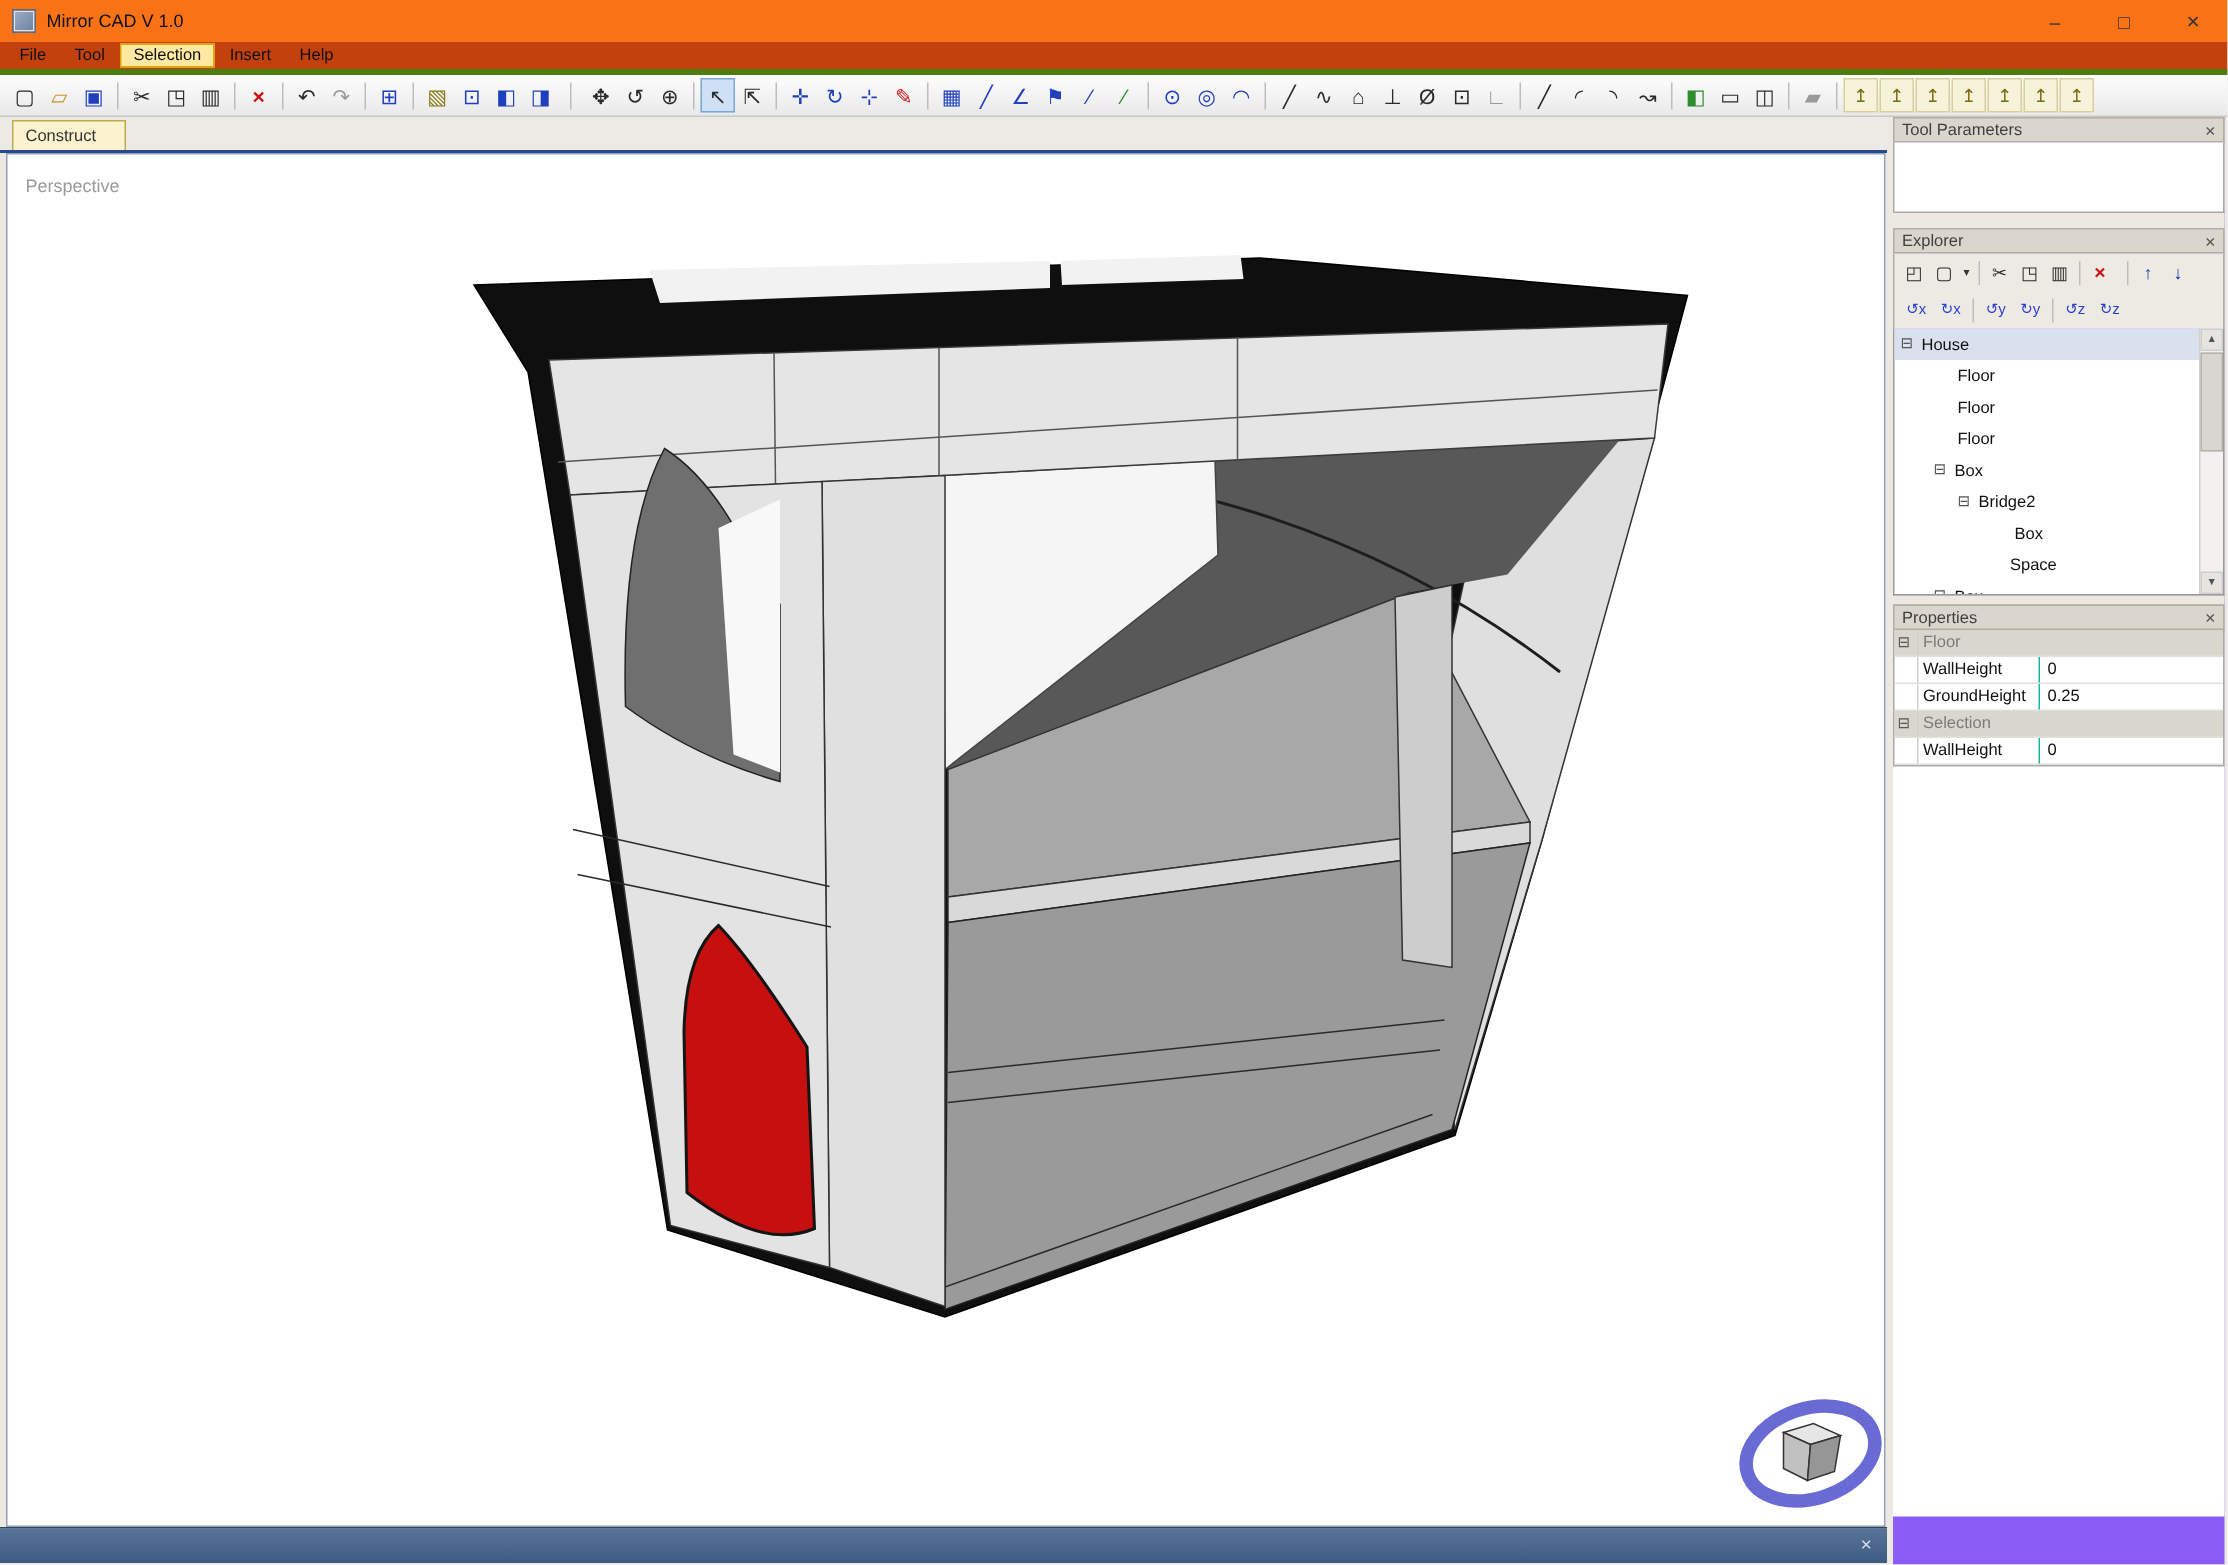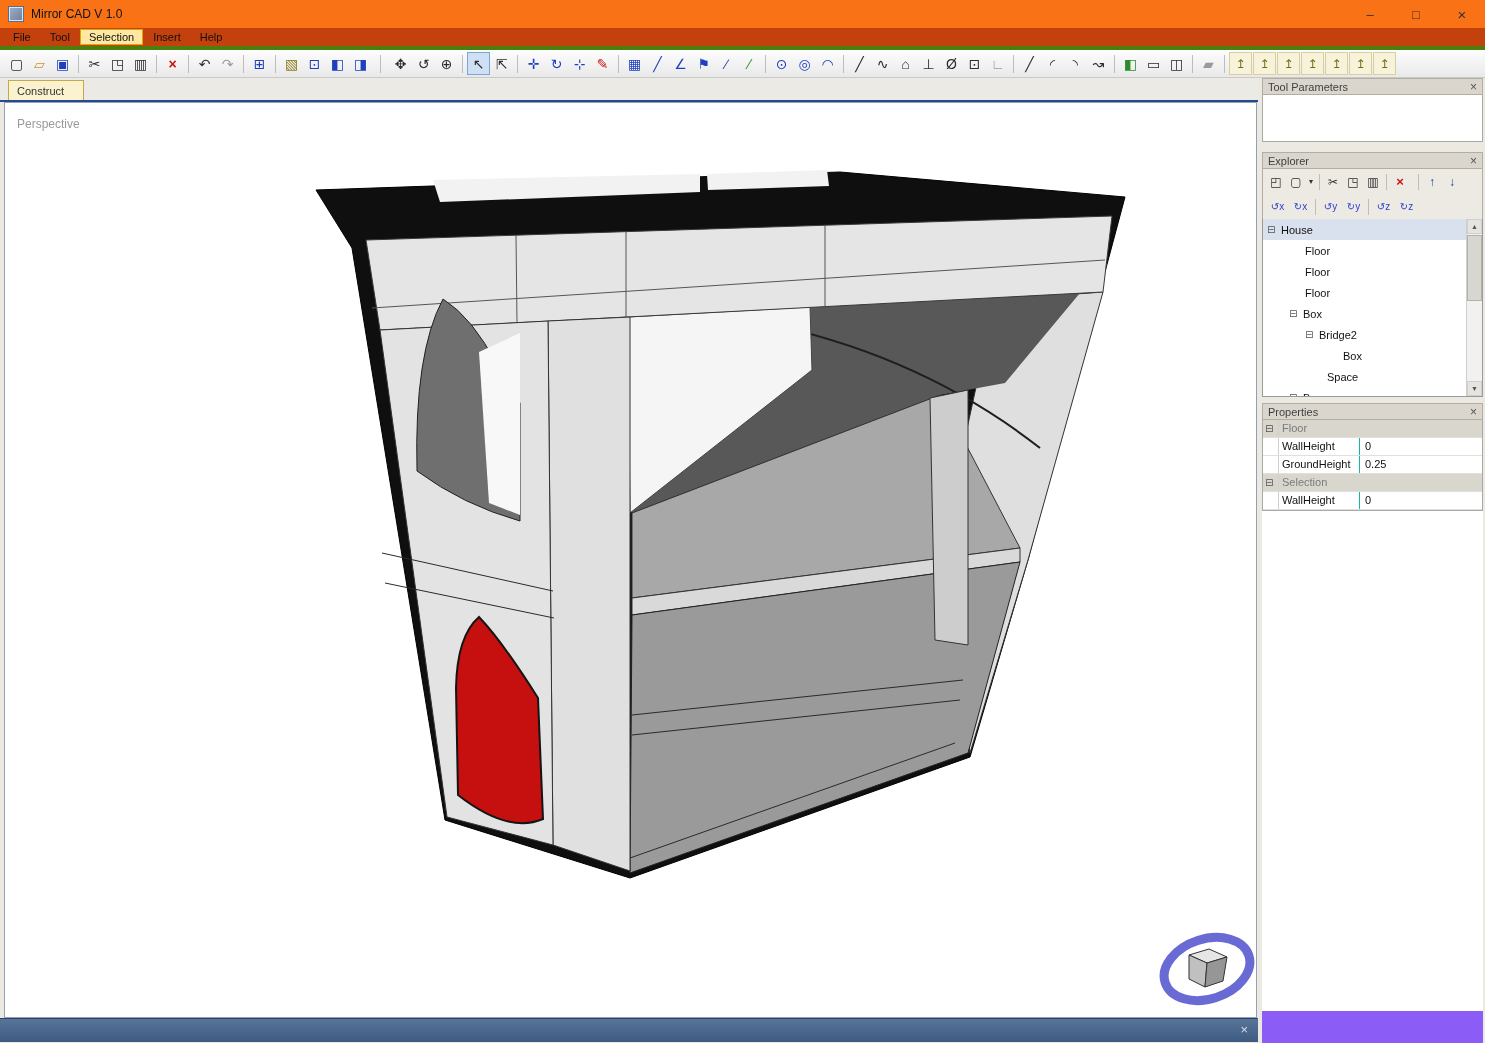--- a/index.html
+++ b/index.html
@@ -444,21 +444,21 @@
       <span class="tlabel">Box</span>
     </div>
     <div class="trow" style="padding-left:42px">
       <span class="texp">⊟</span>
       <span class="tlabel">Bridge2</span>
     </div>
     <div class="trow" style="padding-left:66px">
       <span class="texp"></span>
       <span class="tlabel">Box</span>
     </div>
-    <div class="trow" style="padding-left:50px">
+    <div class="trow" style="padding-left:63px">
       <span class="texp"></span>
       <span class="tlabel">Space</span>
     </div>
     <div class="trow" style="padding-left:26px">
       <span class="texp">⊟</span>
       <span class="tlabel">Box</span>
     </div>
     <div class="vscroll">
       <div class="varrow">▲</div>
       <div class="vthumb"></div>

